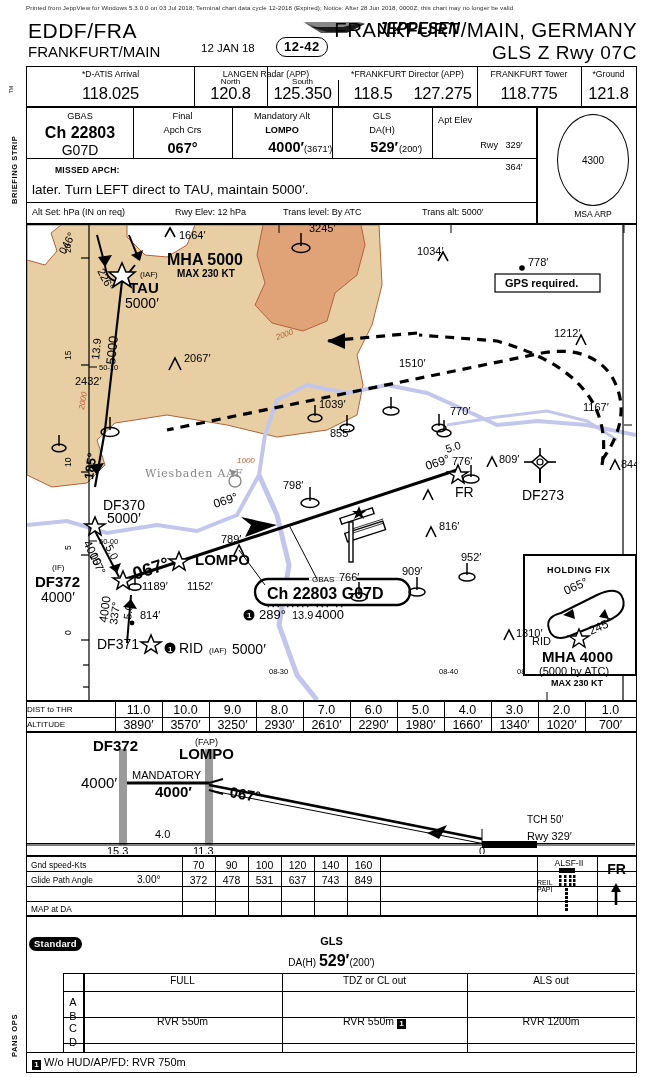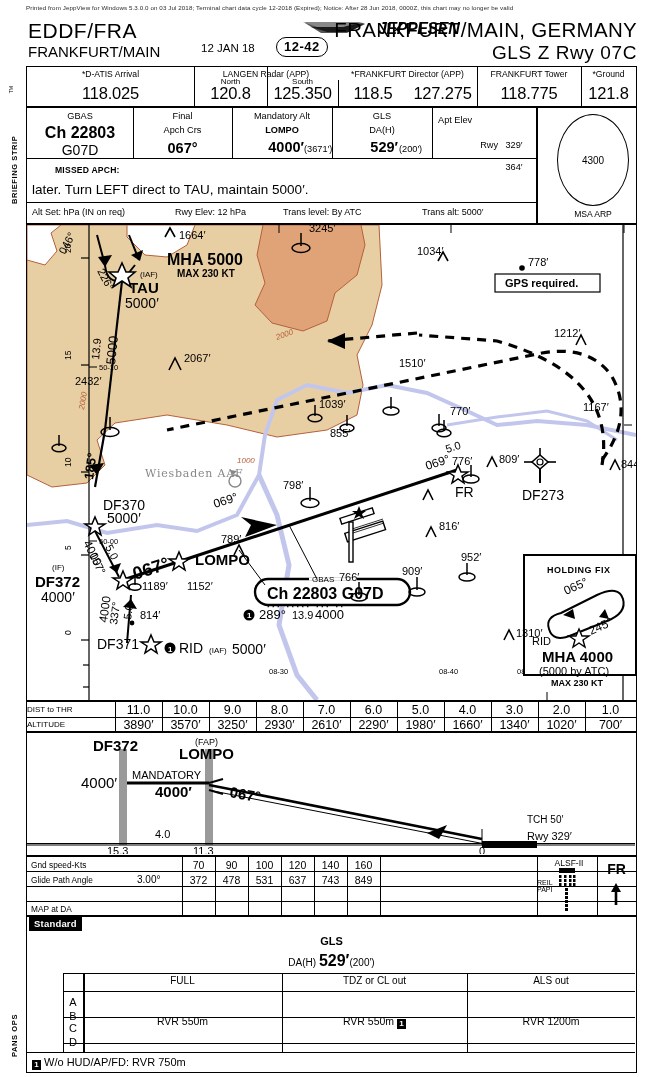--- a/index.html
+++ b/index.html
@@ -602,21 +602,21 @@
     </div>
 
     <div style="position:absolute; left:570px; top:4px; width:39px; text-align:center; font-size:14px; font-weight:bold;">FR</div>
     <svg width="39" height="26" viewBox="0 0 39 26" style="position:absolute; left:570px; top:24px;">
       <line x1="19" y1="24" x2="19" y2="6" stroke="#000" stroke-width="2.6"></line>
       <polygon points="19,2 14,11 24,11" fill="#000"></polygon>
     </svg>
   </div>
 
   <div class="frame" id="minimums">
-    <div class="std-badge" style="left:2px; top:0;">Standard</div>
+    <div class="std-badge" style="left:2px; top:20px;border-radius:7px;">Standard</div>
     <div class="mn-title" style="top:18px; font-weight:bold;">GLS</div>
     <div class="da-line" style="top:35px;">
       <span>DA(H)</span>
       <b>529′</b><span>(200′)</span>
     </div>
 
     <div class="hline" style="left:36px; top:56px; width:572px;"></div>
     <div class="hline" style="left:36px; top:74px; width:572px;"></div>
     <div class="hline" style="left:36px; top:100px; width:572px;"></div>
     <div class="hline" style="left:36px; top:126px; width:572px;"></div>

